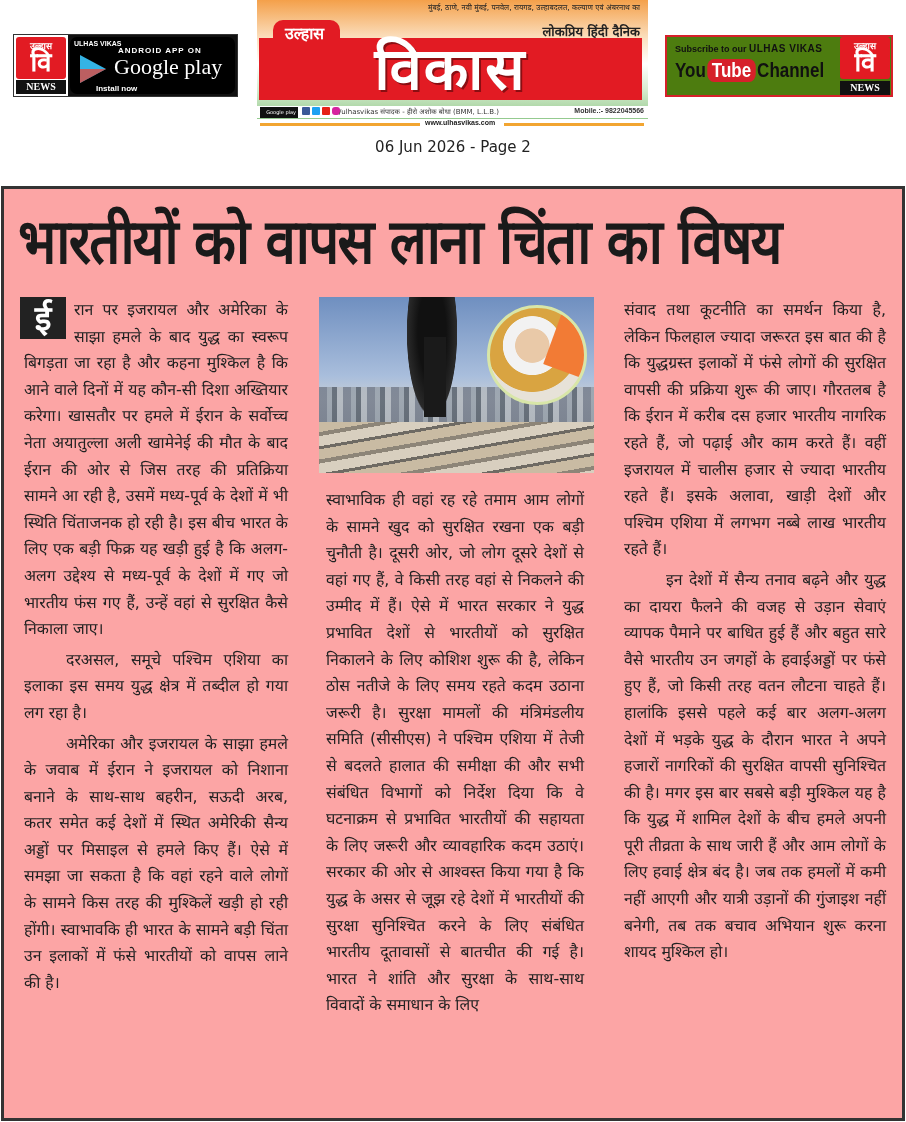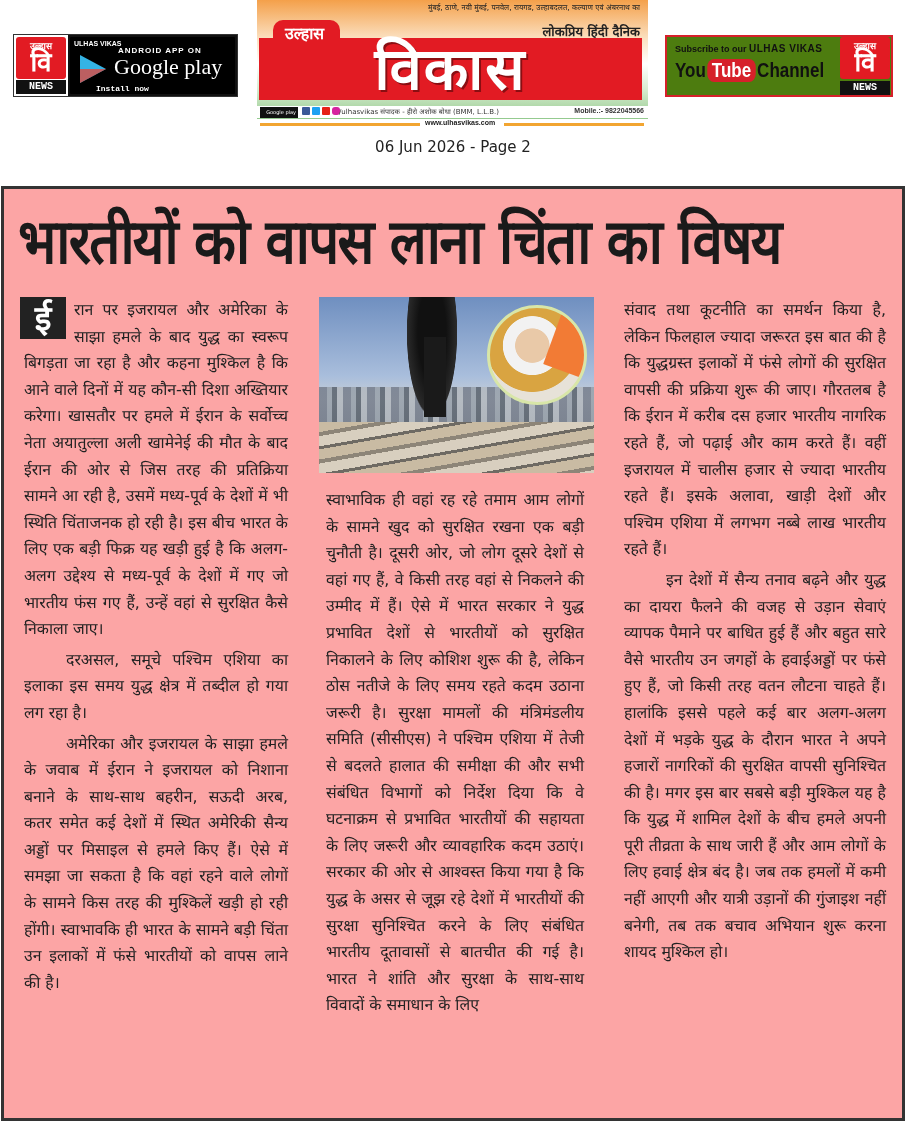--- a/index.html
+++ b/index.html
@@ -5,28 +5,28 @@
   * { box-sizing: border-box; margin: 0; padding: 0; }
   html, body { width: 906px; height: 1122px; background: #fff; overflow: hidden; }
   body { position: relative; font-family: "DejaVu Sans", sans-serif; color: #1a1a1a; }
 
   
   .ad-left { position: absolute; left: 13px; top: 34px; width: 225px; height: 63px; background: #111; border: 1px solid #333; display: flex; }
   .ad-left .logo-box { width: 54px; height: 61px; background: #fff; position: relative; }
   .mini-logo { position: absolute; left: 2px; top: 2px; width: 50px; height: 42px; background: #e21b23; border-radius: 3px; }
   .mini-logo .ul { position: absolute; left: 0; right: 0; top: 2px; text-align: center; font-size: 9px; color: #fff; font-family: "DejaVu Sans", sans-serif; font-weight: bold; }
   .mini-logo .vi { position: absolute; left: 0; right: 0; top: 10px; text-align: center; font-size: 26px; font-weight: bold; color: #fff; line-height: 30px; font-family: "DejaVu Sans", sans-serif; }
-  .mini-news { position: absolute; left: 2px; bottom: 2px; width: 50px; height: 14px; background: #111; color: #fff; font-size: 10px; font-weight: bold; text-align: center; line-height: 14px; font-family: Liberation Mono, monospace; }
-  .ad-left .gp { flex: 1; position: relative; background: #000; border-radius: 1px; margin: 2px; color: #fff; font-family: "Liberation Sans", sans-serif; }
+  .mini-news { position: absolute; left: 2px; bottom: 2px; width: 50px; height: 14px; background: #111; color: #fff; font-size: 10px; font-weight: bold; text-align: center; line-height: 14px; font-family: Liberation Serif, serif; }
+  .ad-left .gp { flex: 1; position: relative; background: #000; border-radius: 7px; margin: 2px; color: #fff; font-family: "Liberation Sans", sans-serif; }
   .gp .brand { position: absolute; left: 4px; top: 3px; font-size: 7px; font-weight: bold; }
   .gp .android { position: absolute; left: 48px; top: 9px; font-size: 8px; letter-spacing: 1px; font-weight: bold; }
   .gp .play-tri { position: absolute; left: 10px; top: 18px; width: 0; height: 0; border-top: 14px solid transparent; border-bottom: 14px solid transparent; border-left: 26px solid #34b3e4; }
   .gp .play-tri2 { position: absolute; left: 10px; top: 32px; width: 0; height: 0; border-top: 0 solid transparent; border-bottom: 14px solid transparent; border-left: 26px solid #ea4335; opacity: .75; }
   .gp .gtext { position: absolute; left: 44px; top: 17px; font-size: 22px; font-family: "Liberation Serif", serif; }
-  .gp .install { position: absolute; left: 26px; top: 47px; font-size: 8px; font-weight: bold; font-family: Liberation Mono, monospace; }
+  .gp .install { position: absolute; left: 26px; top: 47px; font-size: 8px; font-weight: bold; }
 
   .masthead { position: absolute; left: 257px; top: 0; width: 391px; height: 128px; background: linear-gradient(#f4a04a 0%, #fbe0c0 30%, #ffffff 50%, #d8ecd0 70%, #7ec07a 100%); overflow: hidden; }
   .masthead .cities { position: absolute; right: 8px; top: 2px; font-size: 7.5px; color: #222; }
   .masthead .tagline { position: absolute; right: 8px; top: 14px; font-size: 13px; color: #222; font-weight: bold; margin-top: 8px; }
   .masthead .ulhas { position: absolute; left: 16px; top: 20px; background: #e21b23; color: #fff; font-size: 16px; font-weight: bold; padding: 2px 16px 0 12px; border-radius: 10px 10px 0 0; }
   .masthead .vikas { position: absolute; left: 2px; top: 38px; right: 6px; height: 62px; background: #e21b23; color: #fff; font-size: 58px; font-weight: bold; line-height: 62px; text-align: center; letter-spacing: 2px; font-family: "DejaVu Sans", sans-serif; text-shadow: 2px 2px 0 #8a0e12; }
   .masthead .infobar { position: absolute; left: 0; right: 0; top: 106px; height: 12px; background: #fff; font-size: 7px; color: #333; }
   .masthead .gp-mini { position: absolute; left: 3px; top: 1px; width: 38px; height: 11px; background: #111; color: #fff; font-size: 5px; text-align: right; padding-right: 2px; line-height: 11px; }
   .masthead .social { position: absolute; left: 45px; top: 1px; display: flex; gap: 2px; }
   .masthead .social span { width: 8px; height: 8px; display: inline-block; border-radius: 1px; }

